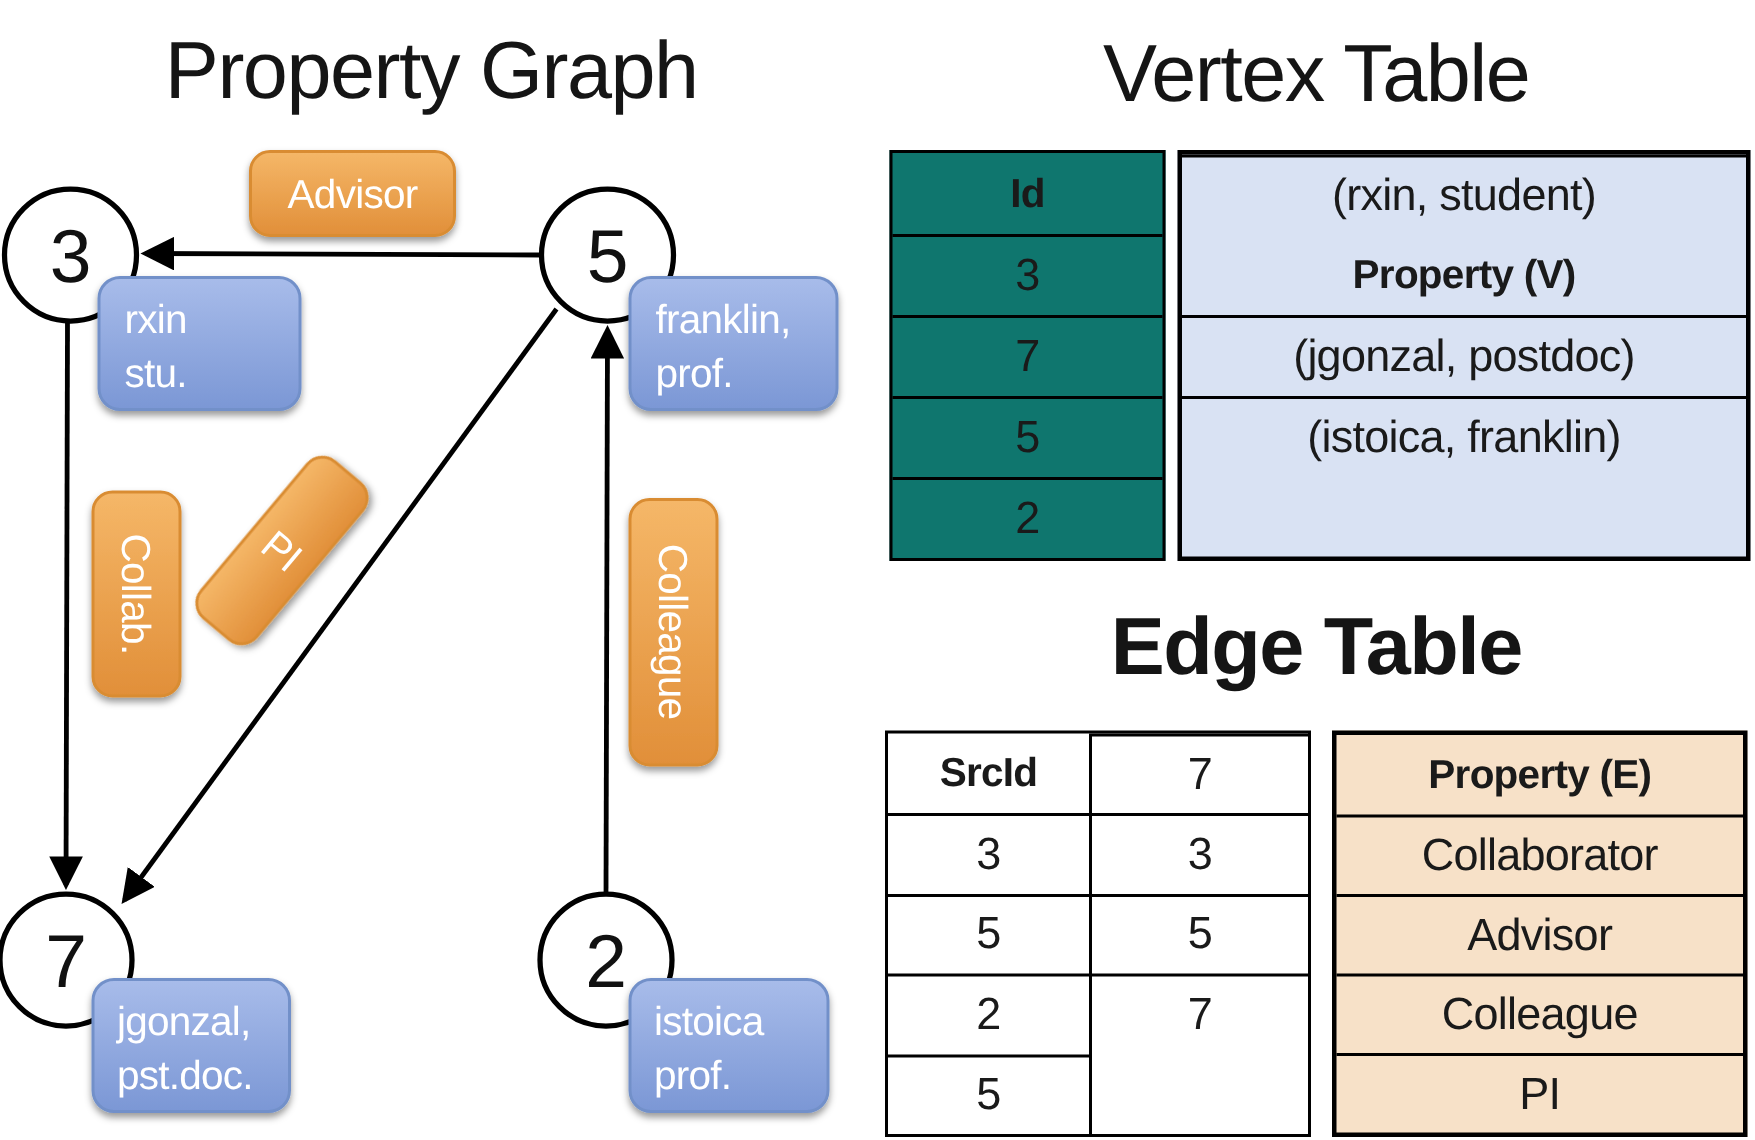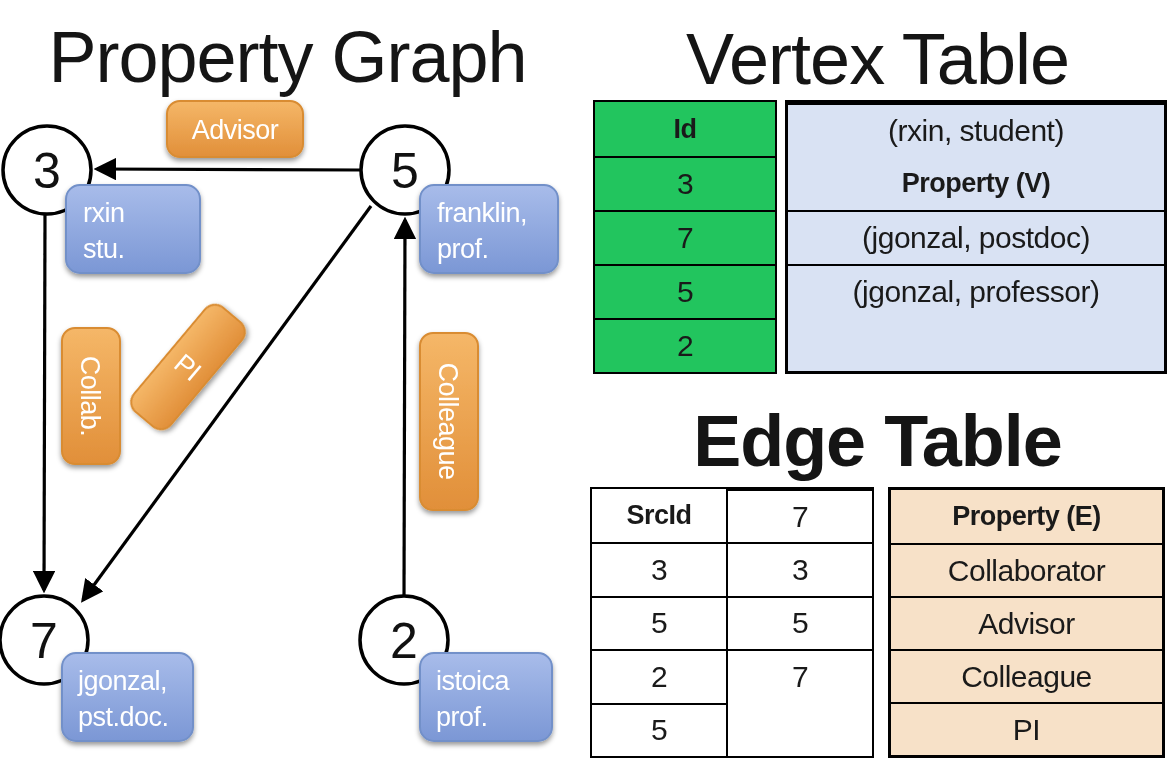--- a/index.html
+++ b/index.html
@@ -1,28 +1,28 @@
 <!DOCTYPE html>
 <html><head>
 <meta charset="utf-8">
 <style>
   html,body{margin:0;padding:0;background:#fff;}
   .canvas{
     position:relative;width:1170px;height:760px;background:#ffffff;overflow:hidden;
     font-family:"Liberation Sans",sans-serif;color:#1a1a1a;
   }
   .big-title{
-    position:absolute;text-align:center;font-size:72px;font-weight:400;
+    position:absolute;text-align:center;font-size:54px;font-weight:400;
     letter-spacing:-1px;color:#151515;white-space:nowrap;
   }
   #pg-title{left:0;top:16px;width:575px;}
   #vt-title{left:585px;top:18px;width:585px;}
   #et-title{left:585px;top:400px;width:585px;font-weight:bold;}
 
-  .col-table{position:absolute;box-sizing:border-box;display:grid;grid-template-rows:repeat(5,1fr);background:#22c55e;}
+  .col-table{position:absolute;box-sizing:border-box;display:grid;grid-template-rows:repeat(5,1fr);background:#0f766e;}
   .cell{
     display:flex;align-items:center;justify-content:center;
     font-size:30px;font-weight:400;border-top:2px solid #000;letter-spacing:-0.5px;
   }
   .cell.first{border-top:none;}
   .cell.hdr{font-weight:700;font-size:27px;letter-spacing:-0.5px;}
 
   
   #vt-id{left:593px;top:100px;width:184px;height:274px;border:2px solid #000;}
   #vt-prop{left:785px;top:100px;width:382px;height:274px;border:3px solid #000;background:#D9E2F3;}
@@ -129,21 +129,21 @@
     <div class="cell">3</div>
     <div class="cell">7</div>
     <div class="cell">5</div>
     <div class="cell">2</div>
   </div>
 
   <div class="col-table" id="vt-prop">
     <div class="cell">(rxin, student)</div>
     <div class="cell hdr first">Property (V)</div>
     <div class="cell">(jgonzal, postdoc)</div>
-    <div class="cell">(jgonzal, professor)</div>
+    <div class="cell">(istoica, franklin)</div>
   </div>
 
   <div id="et-ids">
     <div id="et-src">
       <div class="cell hdr first">SrcId</div>
       <div class="cell">3</div>
       <div class="cell">5</div>
       <div class="cell">2</div>
       <div class="cell">5</div>
     </div>

